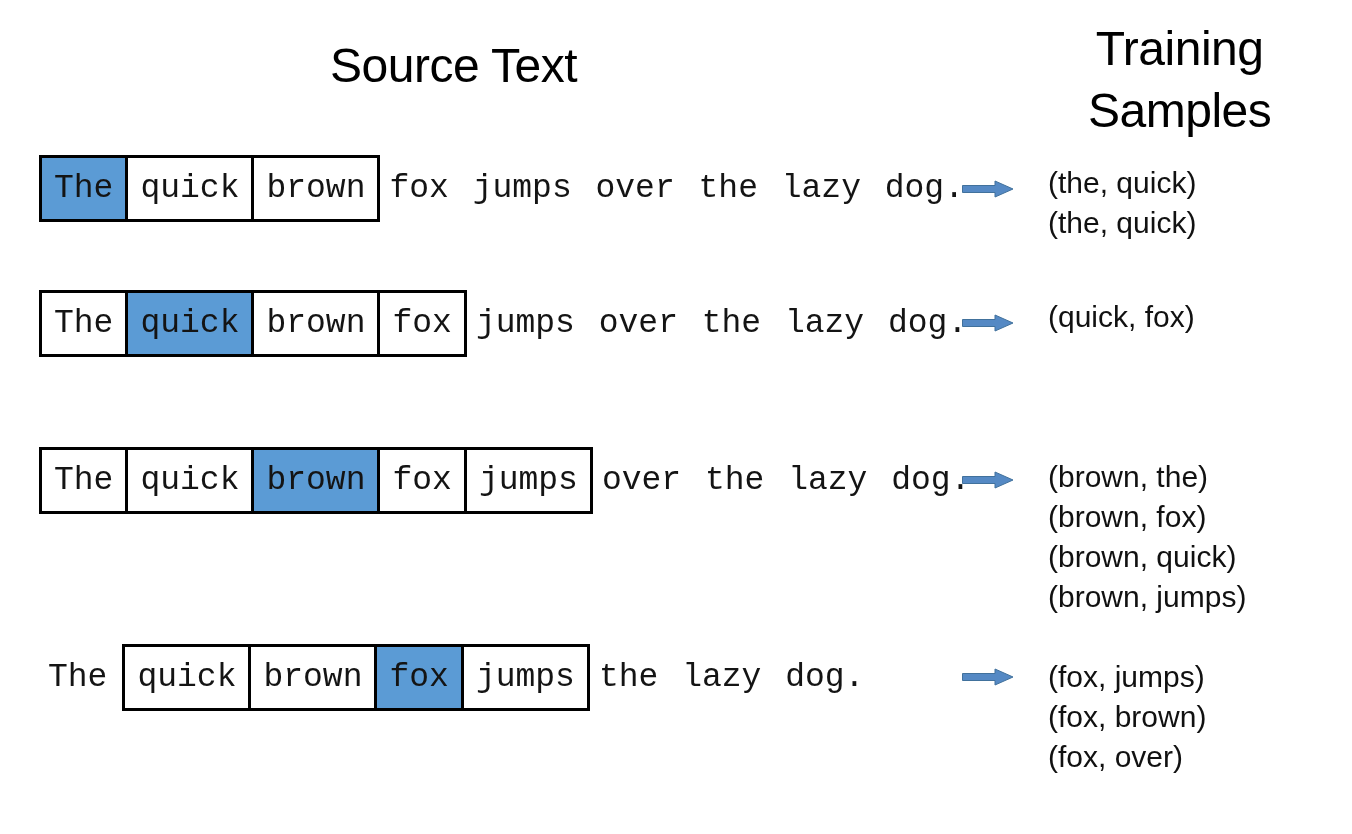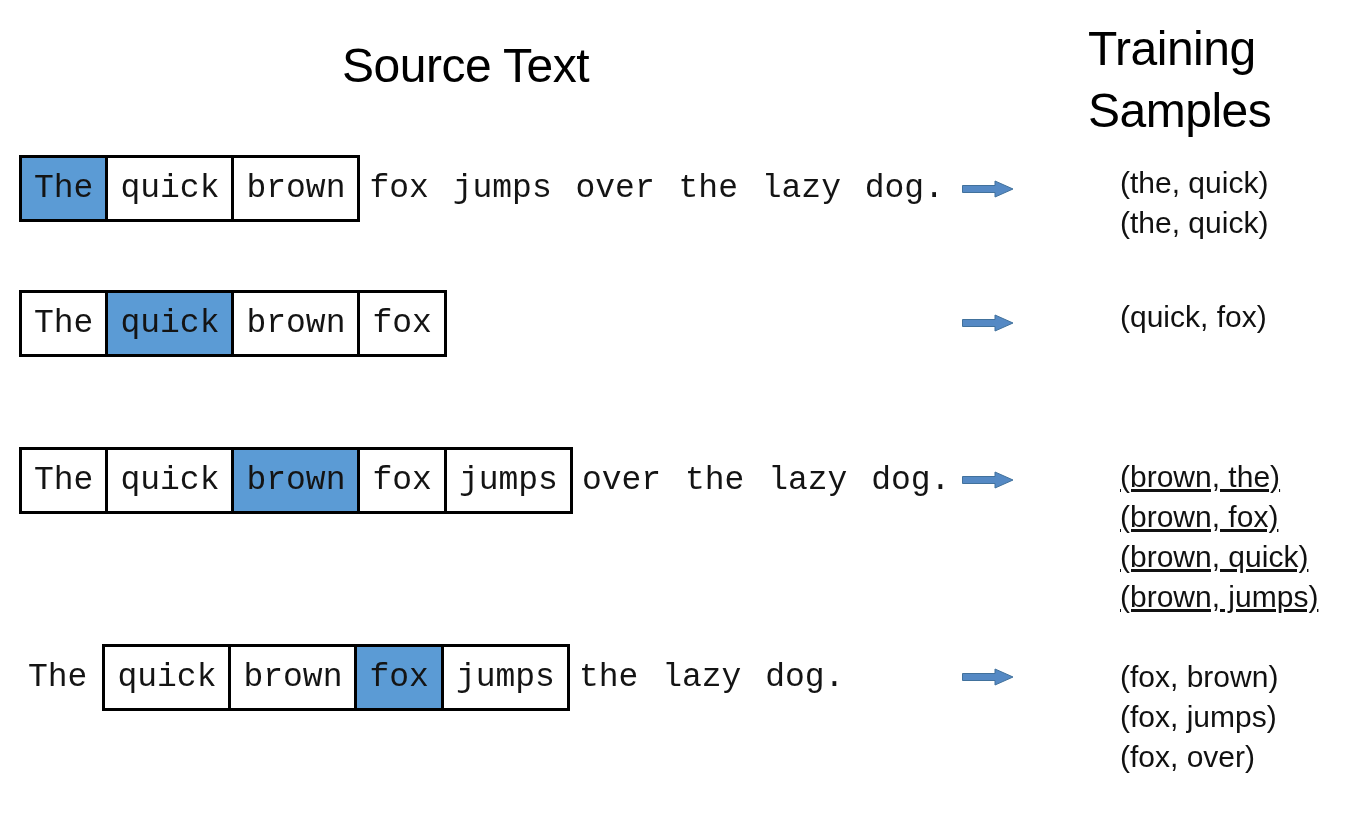--- a/index.html
+++ b/index.html
@@ -11,28 +11,29 @@
     overflow: hidden;
     font-family: "Liberation Sans", sans-serif;
   }
   .title {
     position: absolute;
     font-size: 48px;
     color: #000000;
     font-family: "Liberation Sans", sans-serif;
     letter-spacing: -0.5px;
   }
-  .source-title { left: 342px; top: 38px; }
-  .training-title { left: 1088px; top: 18px; line-height: 62px; }
+  .source-title { left: 330px; top: 38px; }
+  .training-title { left: 1088px; top: 18px; line-height: 62px; text-align: center; }
 
   .sentence-row {
     position: absolute;
     display: flex;
     align-items: center;
     height: 72px;
+    margin-left: 20px;
   }
   .tok {
     font-family: "Liberation Mono", "DejaVu Sans Mono", monospace;
     font-size: 33px;
     color: #141414;
     white-space: pre;
   }
   .tok.plain { word-spacing: 4px; text-align: center; }
   .tok.box, .tok.highlight {
     border: 3px solid #000000;
@@ -45,21 +46,21 @@
   .tok.highlight + .tok.box { margin-left: -3px; }
   .tok.box + .tok.plain,
   .tok.highlight + .tok.plain { margin-left: 9px; }
   .tok.plain + .tok.box,
   .tok.plain + .tok.highlight { margin-left: 15px; }
 
   .arrow { position: absolute; width: 52px; height: 18px; }
 
   .samples-group {
     position: absolute;
-    left: 1120px;
+    left: 1048px;
     font-size: 30px;
     line-height: 40px;
     color: #111111;
     font-family: "Liberation Sans", sans-serif;
   }
 </style>
 </head>
 <body>
 
 <div class="canvas">
@@ -82,54 +83,55 @@
       </svg>
       <div class="samples-group" style="top: 163px;">
         <div>(the, quick)</div>
         <div>(the, quick)</div>
       </div>
       <div class="sentence-row" style="top: 287px; left: 19px;">
         <span class="tok box">The</span>
         <span class="tok highlight">quick</span>
         <span class="tok box">brown</span>
         <span class="tok box">fox</span>
+        <span class="tok plain">jumps over the lazy dog.</span>
       </div>
       <svg class="arrow" viewBox="0 0 52 18" style="left: 962px; top: 314px;">
         <path d="M0.5,5.5 L33,5.5 L33,1 L51,9 L33,17 L33,12.5 L0.5,12.5 Z" fill="#5589C4" stroke="#41719C" stroke-width="1"></path>
       </svg>
       <div class="samples-group" style="top: 297px;">
         <div>(quick, fox)</div>
       </div>
       <div class="sentence-row" style="top: 444px; left: 19px;">
         <span class="tok box">The</span>
         <span class="tok box">quick</span>
         <span class="tok highlight">brown</span>
         <span class="tok box">fox</span>
         <span class="tok box">jumps</span>
         <span class="tok plain">over the lazy dog.</span>
       </div>
       <svg class="arrow" viewBox="0 0 52 18" style="left: 962px; top: 471px;">
         <path d="M0.5,5.5 L33,5.5 L33,1 L51,9 L33,17 L33,12.5 L0.5,12.5 Z" fill="#5589C4" stroke="#41719C" stroke-width="1"></path>
       </svg>
-      <div class="samples-group" style="top: 457px; text-decoration: underline;">
+      <div class="samples-group" style="top: 457px;">
         <div>(brown, the)</div>
         <div>(brown, fox)</div>
         <div>(brown, quick)</div>
         <div>(brown, jumps)</div>
       </div>
       <div class="sentence-row" style="top: 641px; left: 28px;">
         <span class="tok plain">The</span>
         <span class="tok box">quick</span>
         <span class="tok box">brown</span>
         <span class="tok highlight">fox</span>
         <span class="tok box">jumps</span>
         <span class="tok plain">the lazy dog.</span>
       </div>
       <svg class="arrow" viewBox="0 0 52 18" style="left: 962px; top: 668px;">
         <path d="M0.5,5.5 L33,5.5 L33,1 L51,9 L33,17 L33,12.5 L0.5,12.5 Z" fill="#5589C4" stroke="#41719C" stroke-width="1"></path>
       </svg>
       <div class="samples-group" style="top: 657px;">
+        <div>(fox, jumps)</div>
         <div>(fox, brown)</div>
-        <div>(fox, jumps)</div>
         <div>(fox, over)</div>
       </div>
     </div>
 </div>
 
 </body></html>

